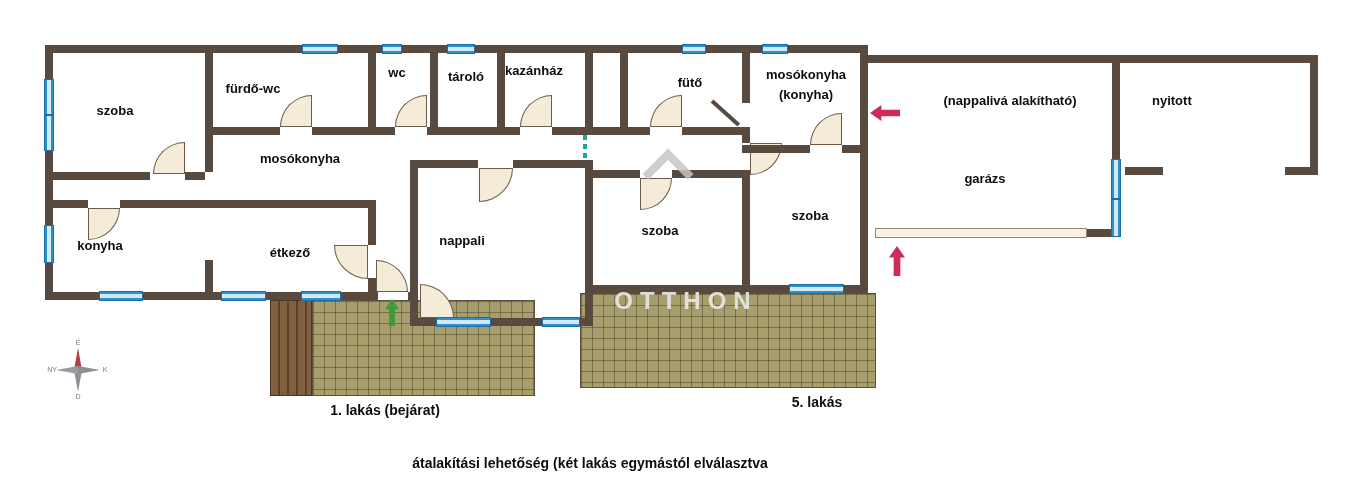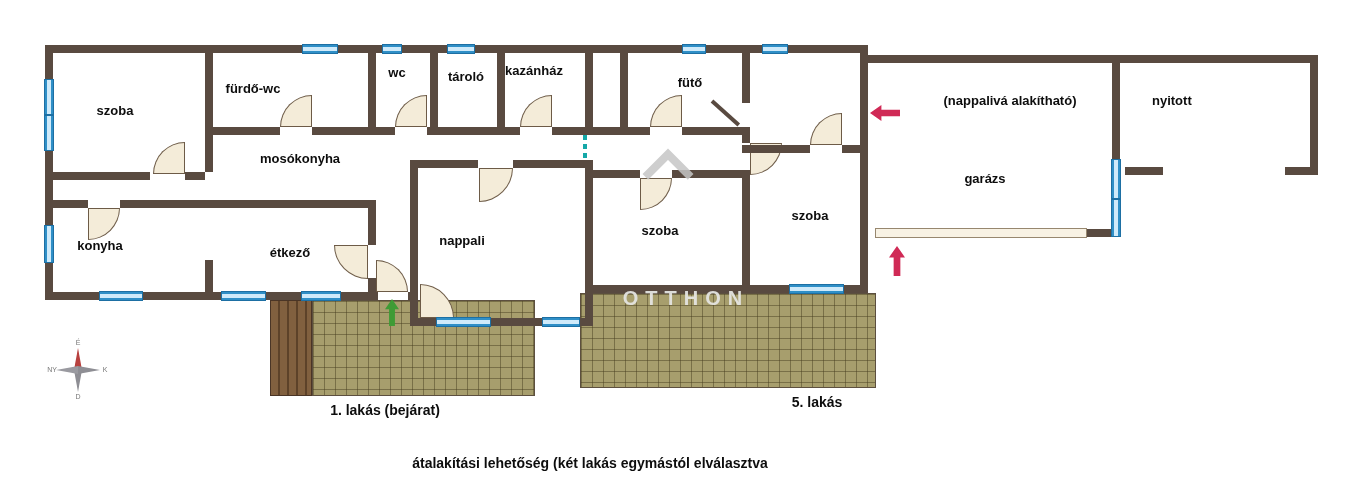--- a/index.html
+++ b/index.html
@@ -34,21 +34,21 @@
   .label.block { transform:none; text-align:center; white-space:nowrap; line-height:22px; }
   .label.big { font-size:14px; }
 
   .arrow { position:absolute; z-index:9; clip-path:polygon(50% 0%,100% 38%,71% 38%,71% 100%,29% 100%,29% 38%,0% 38%); }
   .arrow.red { background:var(--arrow-red,#d02a56); }
   .arrow.green { background:var(--arrow-green,#3f9b35); }
 
   .wm { position:absolute; z-index:6; text-align:center; font-weight:bold; color:var(--watermark-gray,#c6c6c6); }
   .wm-roof { position:absolute; z-index:6; width:36px; height:36px; border-left:8px solid rgba(198,198,198,.85); border-top:8px solid rgba(198,198,198,.85); transform:rotate(45deg); }
   .wm-logo { font-size:62px; letter-spacing:2px; color:rgba(193,193,193,.92); }
-  .wm-line { font-size:20px; letter-spacing:7px; color:rgba(228,228,224,.95); }
+  .wm-line { font-size:24px; letter-spacing:7px; color:rgba(228,228,224,.95); }
 
   .compass { position:absolute; z-index:9; }
 </style>
 </head>
 <body>
 
 <div class="stage">
 
   <div class="steps" style="left:270px;top:300px;width:42px;height:96px"></div>
   <div class="terrace" style="left:312px;top:300px;width:223px;height:96px"></div>
@@ -155,20 +155,21 @@
     <text x="32" y="63" font-size="7" fill="#777" text-anchor="middle">D</text>
     <text x="6" y="36" font-size="7" fill="#777" text-anchor="middle">NY</text>
   </svg>
 
   <div class="label" style="left:115px;top:110px">szoba</div>
   <div class="label" style="left:253px;top:88px">fürdő-wc</div>
   <div class="label" style="left:397px;top:72px">wc</div>
   <div class="label" style="left:466px;top:76px">tároló</div>
   <div class="label" style="left:534px;top:70px">kazánház</div>
   <div class="label" style="left:690px;top:82px">fütő</div>
+  <div class="label wrap" style="left:806px;top:84px">mosókonyha (konyha)</div>
   <div class="label" style="left:1010px;top:100px">(nappalivá alakítható)</div>
   <div class="label block" style="left:1152px;top:90px">
     <div>nyitott</div>
   </div>
   <div class="label" style="left:300px;top:158px">mosókonyha</div>
   <div class="label" style="left:985px;top:178px">garázs</div>
   <div class="label" style="left:100px;top:245px">konyha</div>
   <div class="label" style="left:290px;top:252px">étkező</div>
   <div class="label" style="left:462px;top:240px">nappali</div>
   <div class="label" style="left:660px;top:230px">szoba</div>

